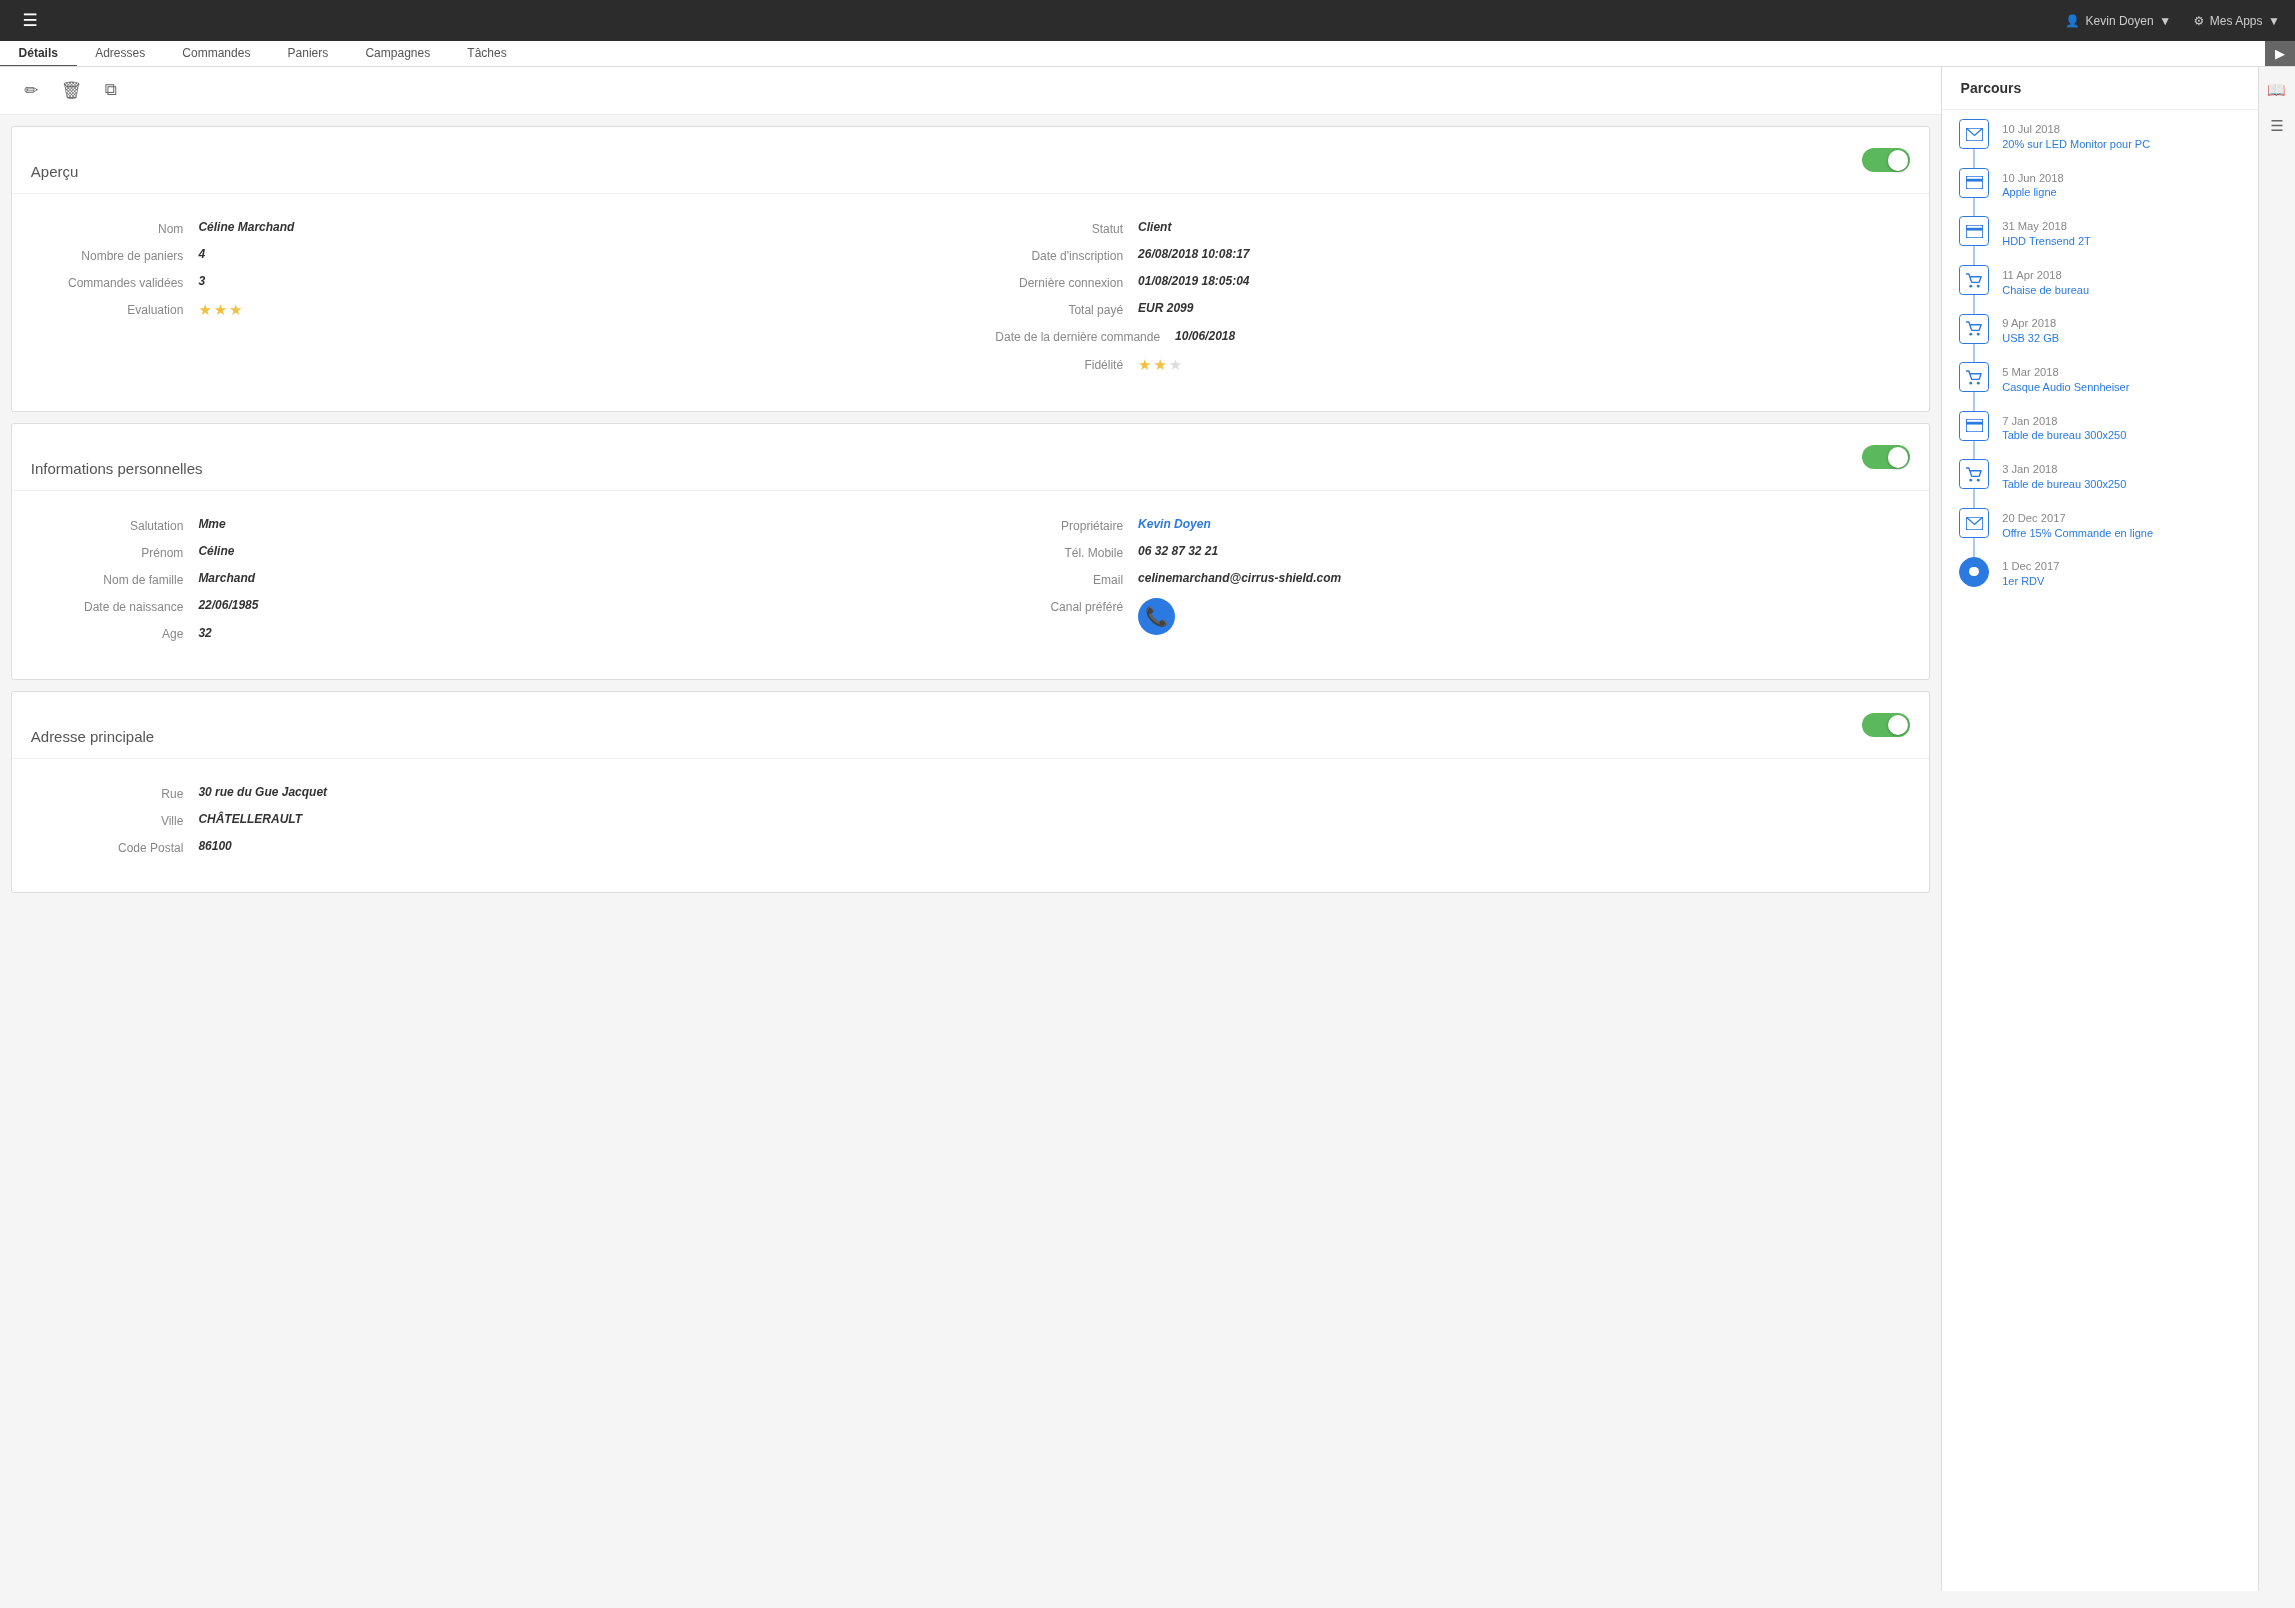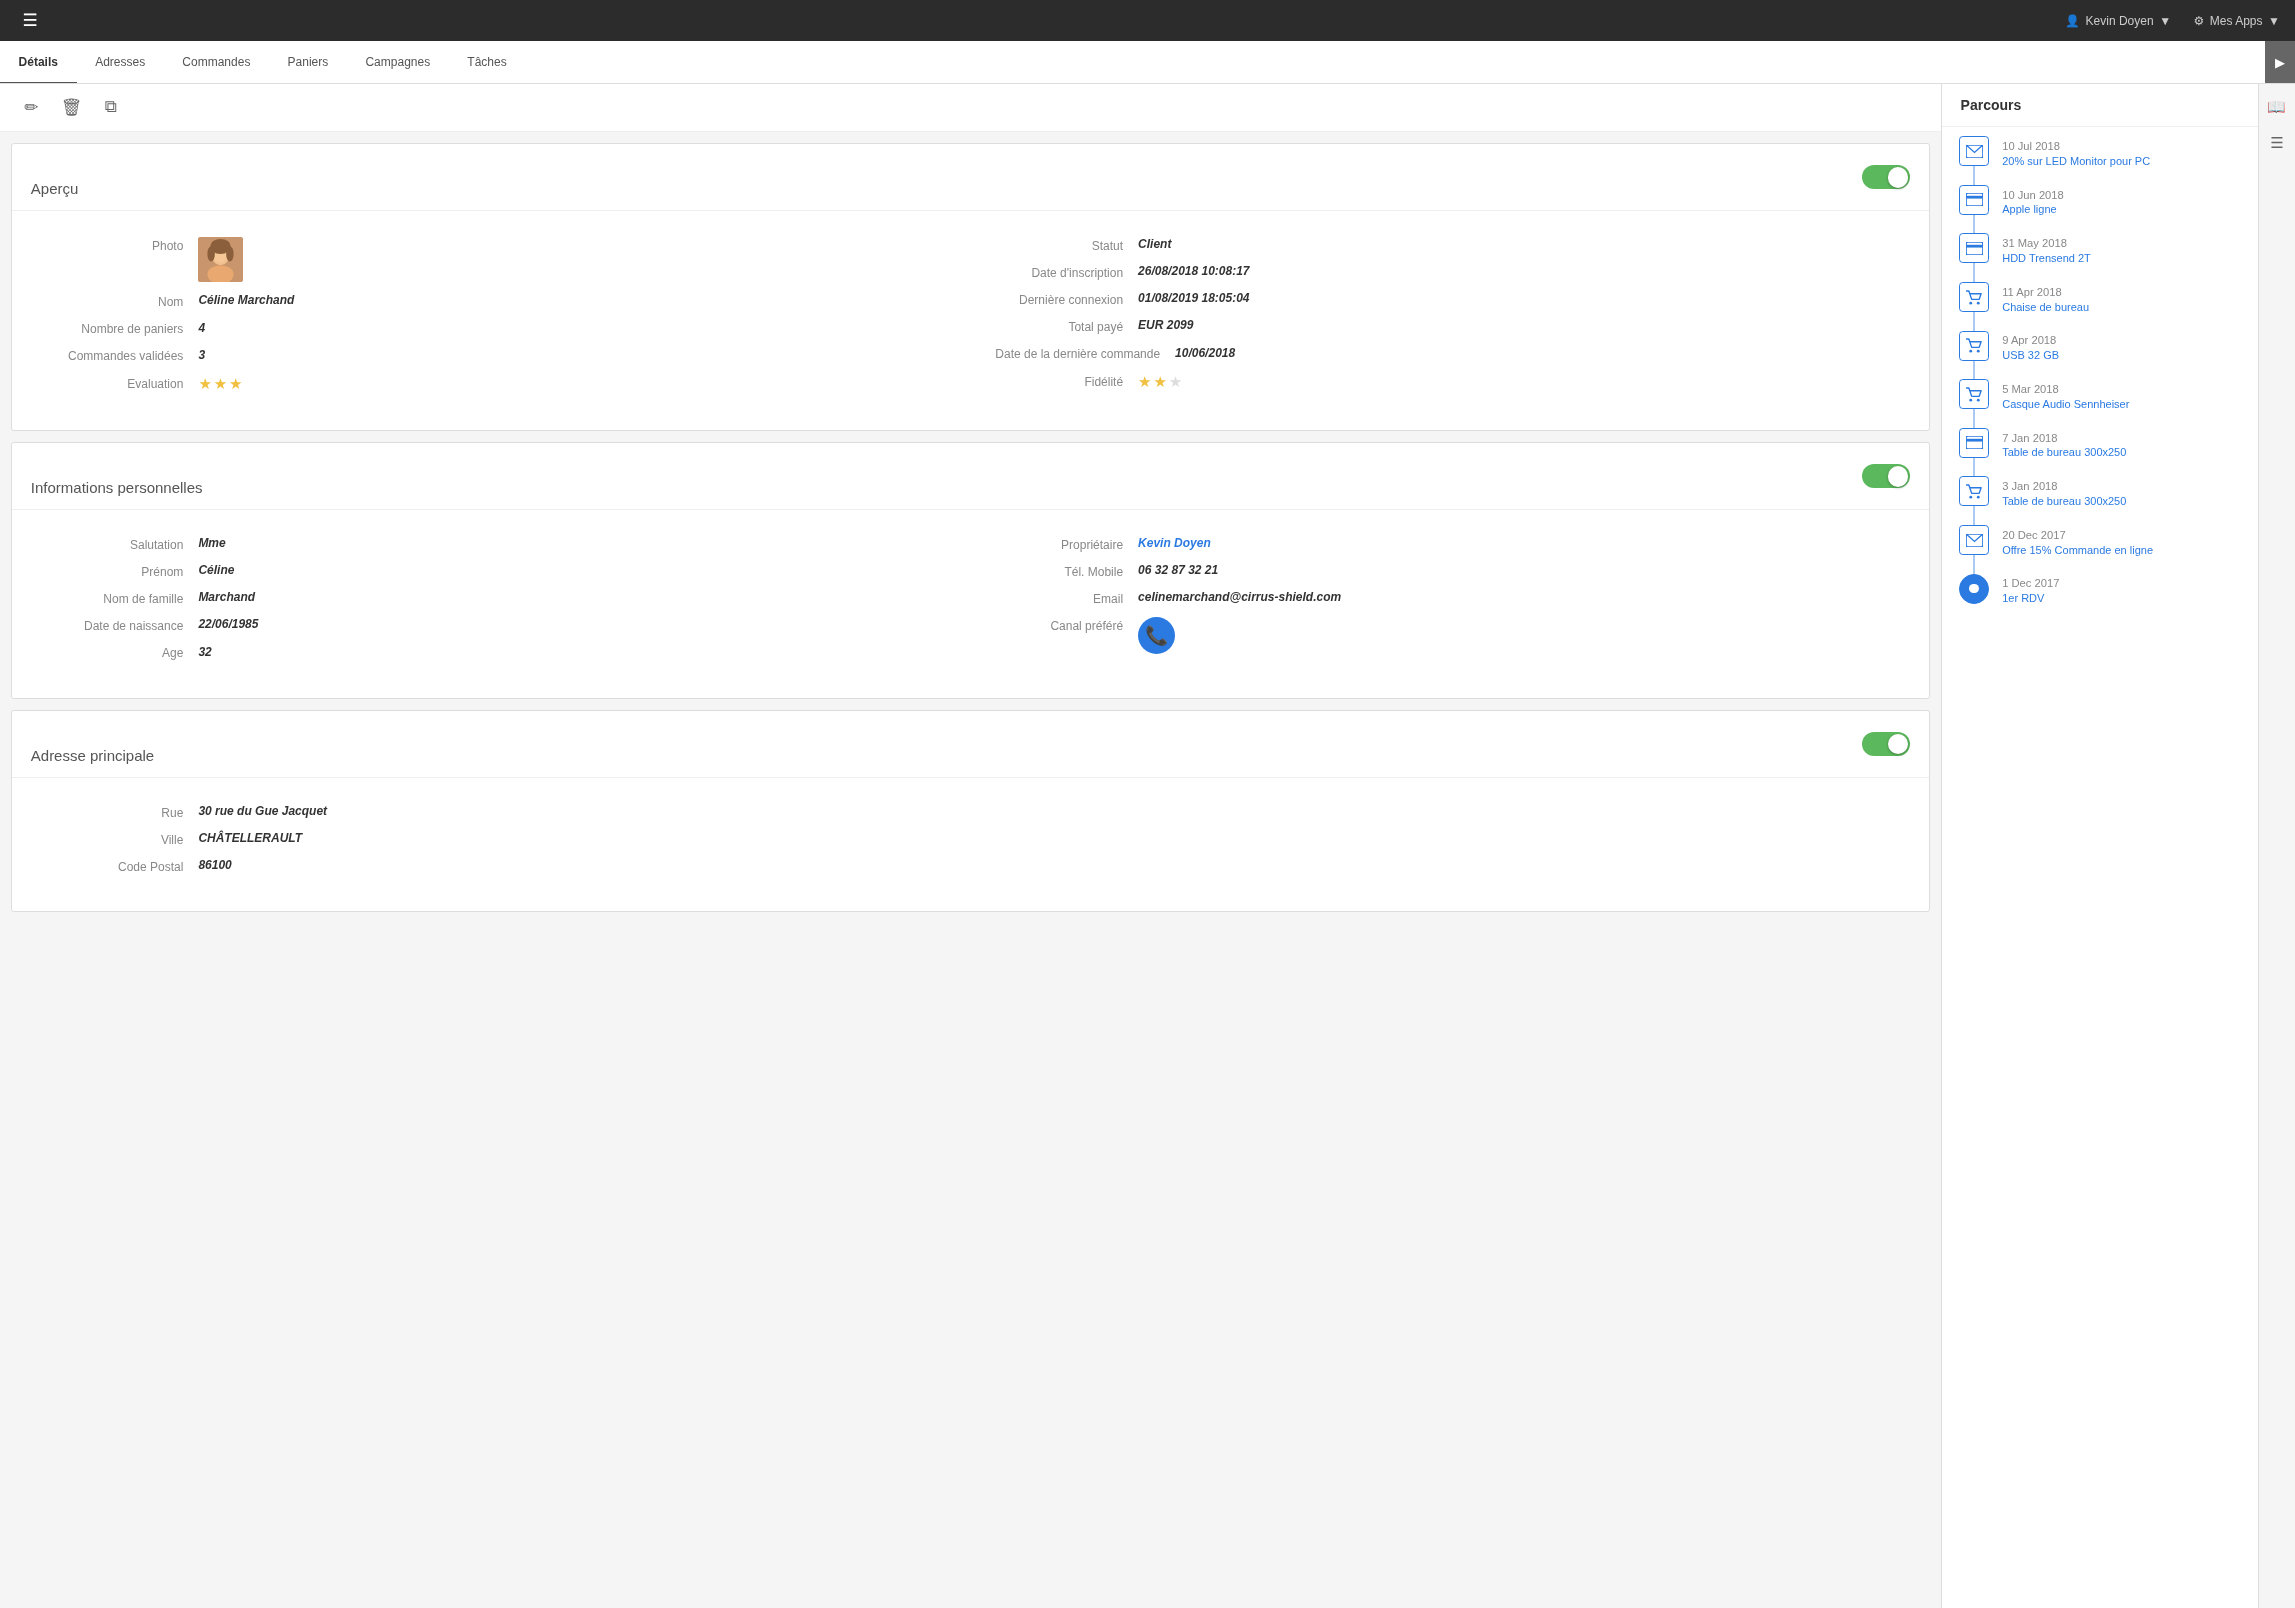--- a/index.html
+++ b/index.html
@@ -37,21 +37,21 @@
       cursor: pointer;
       color: #ccc;
     }
 
     
     .tab-bar {
       background: #fff;
       border-bottom: 0.9px solid #ddd;
       display: flex;
       align-items: stretch;
-      height: 43px;
+      height: 26px;
     }
     .tab {
       padding: 0 18.6px;
       display: flex;
       align-items: center;
       cursor: pointer;
       font-size: 12px;
       color: #555;
       border-bottom: 1.9px solid transparent;
     }
@@ -368,35 +368,20 @@
 
     <div class="section-card">
       <div class="section-header">
         <span class="section-title">Aperçu</span>
         <div class="toggle-switch"></div>
       </div>
       <div class="section-body">
 
         <div class="field-group">
           <div class="field-row">
-            <span class="field-label">Photo</span>
-            <div class="photo-face">
-              <svg width="45" height="45" viewBox="0 0 48 48">
-                <rect width="48" height="48" fill="#c8956c"></rect>
-                <ellipse cx="24" cy="18" rx="10" ry="12" fill="#f0c090"></ellipse>
-                <ellipse cx="24" cy="40" rx="14" ry="10" fill="#e8a870"></ellipse>
-                <ellipse cx="24" cy="16" rx="9" ry="11" fill="#f5c896"></ellipse>
-
-                <ellipse cx="24" cy="10" rx="11" ry="8" fill="#8B5E3C"></ellipse>
-                <ellipse cx="14" cy="18" rx="4" ry="8" fill="#8B5E3C"></ellipse>
-                <ellipse cx="34" cy="18" rx="4" ry="8" fill="#8B5E3C"></ellipse>
-              </svg>
-            </div>
-          </div>
-          <div class="field-row">
             <span class="field-label">Nom</span>
             <span class="field-value">Céline Marchand</span>
           </div>
           <div class="field-row">
             <span class="field-label">Nombre de paniers</span>
             <span class="field-value">4</span>
           </div>
           <div class="field-row">
             <span class="field-label">Commandes validées</span>
             <span class="field-value">3</span>

